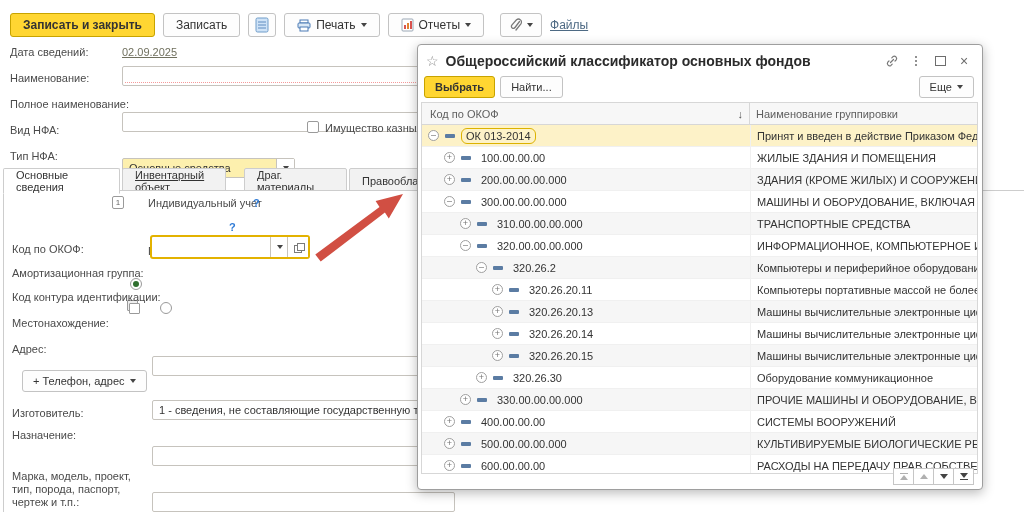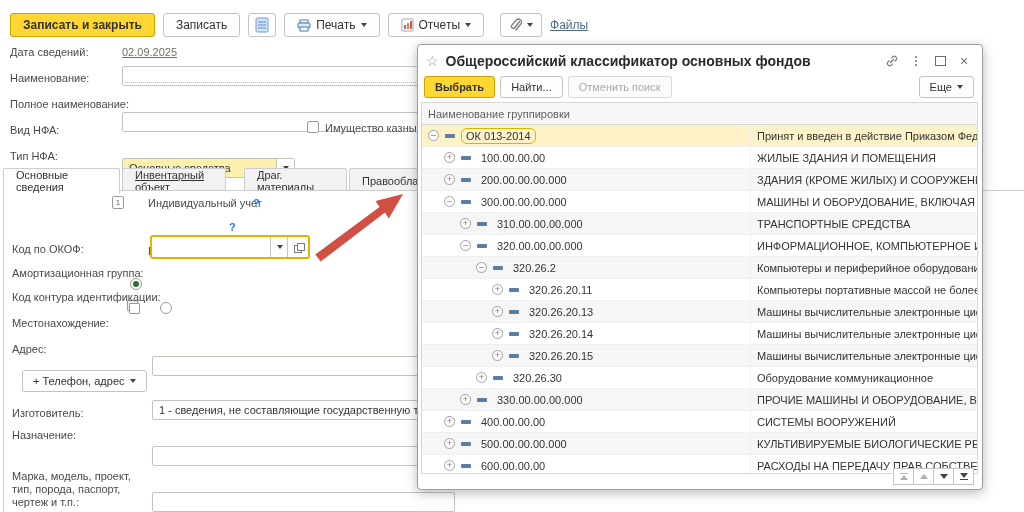--- a/index.html
+++ b/index.html
@@ -233,31 +233,32 @@
     <span class="winbtn" style="font-size:14px;">×</span>
   </div>
 
   <div class="abs" style="left:6px;top:31px;display:flex;gap:5px;">
     <div class="btn small primary">
         <span>Выбрать</span>
       </div>
     <div class="btn small">
         <span>Найти...</span>
       </div>
-    <div class="btn small disabled">
-        <span>Отменить поиск</span>
-      </div>
   </div>
   <div class="btn small abs" style="right:8px;top:31px;">
     <span>Еще</span>
       <span class="caret"></span>
   </div>
 
   <div class="tbl">
     <div class="thead">
+      <div class="th1">
+        <span>Код по ОКОФ</span>
+        <span class="sort">↓</span>
+      </div>
       <div class="th2">
         <span>Наименование группировки</span>
       </div>
     </div>
     <div>
         <div class="trow selrow">
           <div class="c1" style="padding-left: 6px;">
             <span class="tg">–</span>
             <span class="fold"></span>
             <span class="codecell sel">ОК 013-2014</span>

